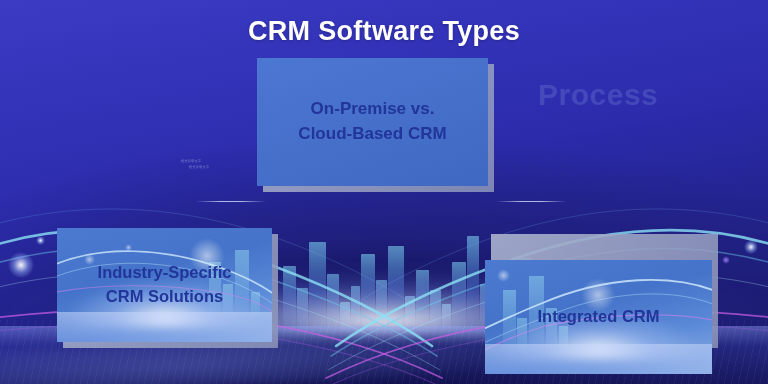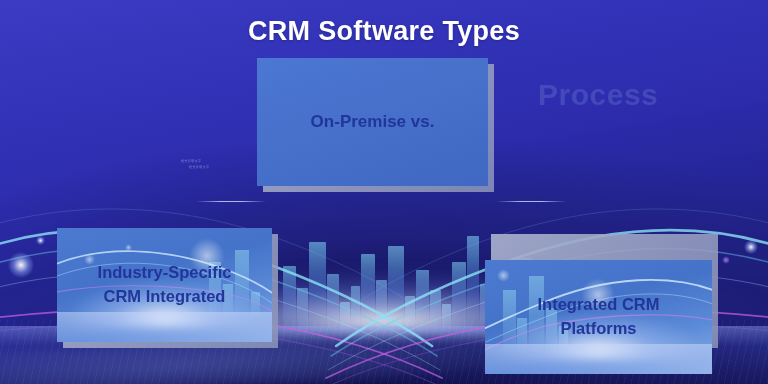--- a/index.html
+++ b/index.html
@@ -231,20 +231,21 @@
     <span>相关说明文字</span>
   </div>
 
   <div class="card-shadow" id="shadow-center"></div>
   <div class="hairline" style="left:196px; top:201px; width:70px;"></div>
   <div class="hairline" style="left:496px; top:201px; width:70px;"></div>
 
   <div class="card" id="card-center">
     <div class="label">
       <div>On-Premise vs.</div>
+      <div>Cloud-Based CRM</div>
     </div>
   </div>
 
   <div class="card-shadow" id="shadow-left"></div>
   <div class="card" id="card-left">
     <div class="card-art">
       <div class="ca-bar" style="left:152px; width:12px; height:58px;"></div>
       <div class="ca-bar" style="left:166px; width:10px; height:36px;"></div>
       <div class="ca-bar" style="left:178px; width:14px; height:70px;"></div>
       <div class="ca-bar" style="left:194px; width:9px;  height:28px;"></div>
@@ -258,21 +259,21 @@
             <path d="M-10,52 C45,28 115,30 180,56 C203,66 214,74 224,82" stroke="rgba(190,230,255,0.42)" stroke-width="1"></path>
             <path d="M-10,66 C35,56 105,54 170,66 C198,72 212,80 224,90" stroke="rgba(200,130,235,0.55)" stroke-width="1.2"></path>
           </g>
         </svg>
       </div>
       <div class="ca-horizon"></div>
       <div class="ca-base"></div>
     </div>
     <div class="label">
       <div>Industry-Specific</div>
-      <div>CRM Integrated</div>
+      <div>CRM Solutions</div>
     </div>
   </div>
 
   <div class="card-shadow" id="shadow-right"></div>
   <div class="card" id="card-right">
     <div class="card-art">
       <div class="ca-bar" style="left:18px; width:13px; height:62px;"></div>
       <div class="ca-bar" style="left:32px; width:10px; height:34px;"></div>
       <div class="ca-bar" style="left:44px; width:15px; height:76px;"></div>
       <div class="ca-bar" style="left:61px; width:11px; height:44px;"></div>
@@ -286,17 +287,16 @@
             <path d="M237,48 C192,26 122,30 58,58 C32,68 14,76 -8,86" stroke="rgba(190,230,255,0.42)" stroke-width="1"></path>
             <path d="M237,62 C195,52 125,52 60,66 C34,74 14,82 -8,94" stroke="rgba(205,130,238,0.58)" stroke-width="1.3"></path>
           </g>
         </svg>
       </div>
       <div class="ca-horizon"></div>
       <div class="ca-base"></div>
     </div>
     <div class="label">
       <div>Integrated CRM</div>
-      <div>Platforms</div>
     </div>
   </div>
 
 </div>
 
 </body></html>

